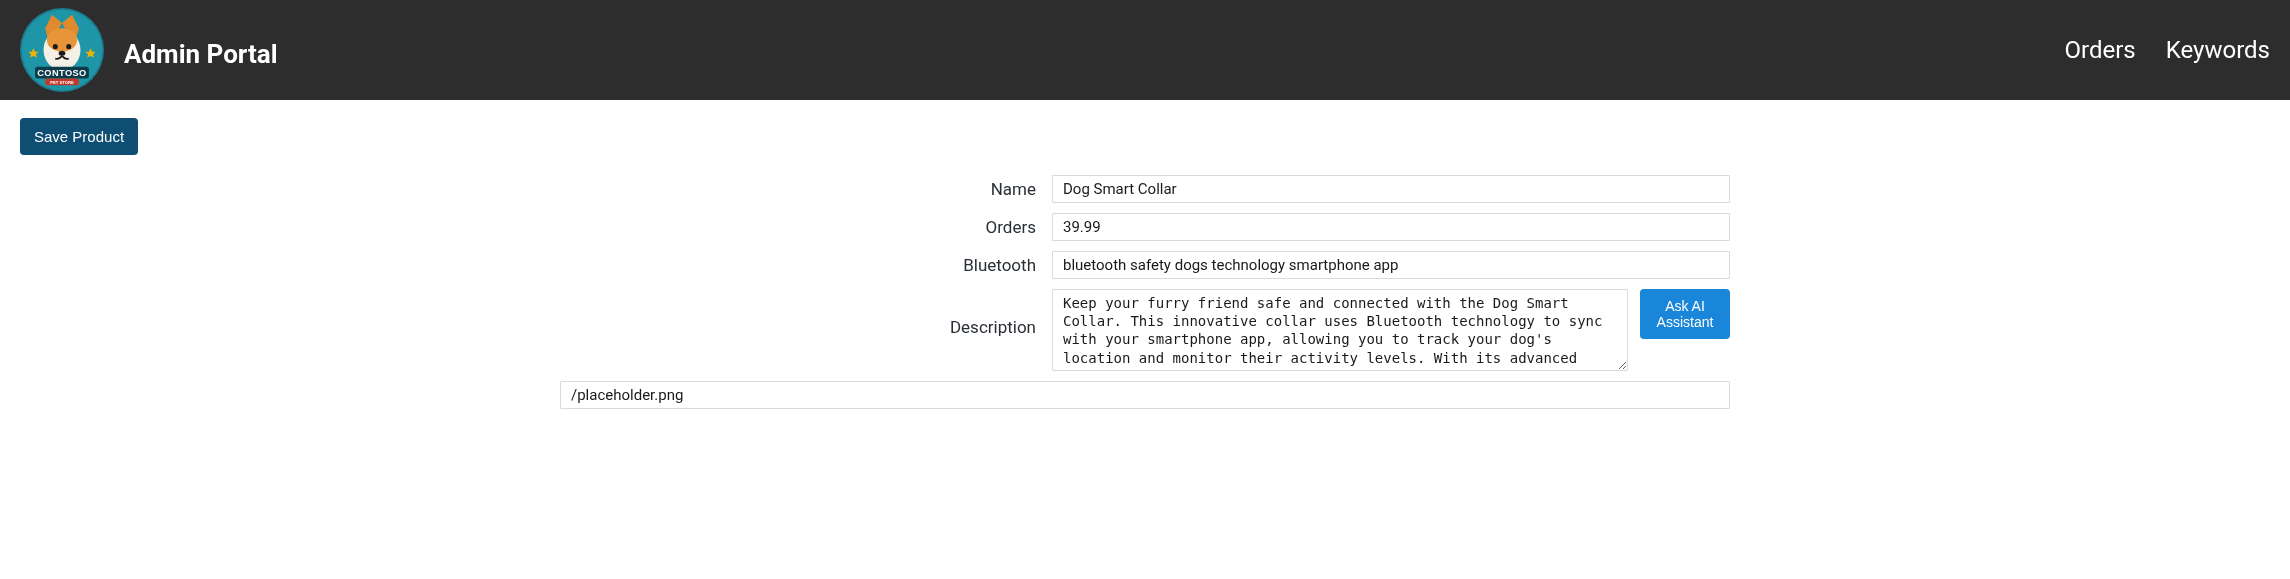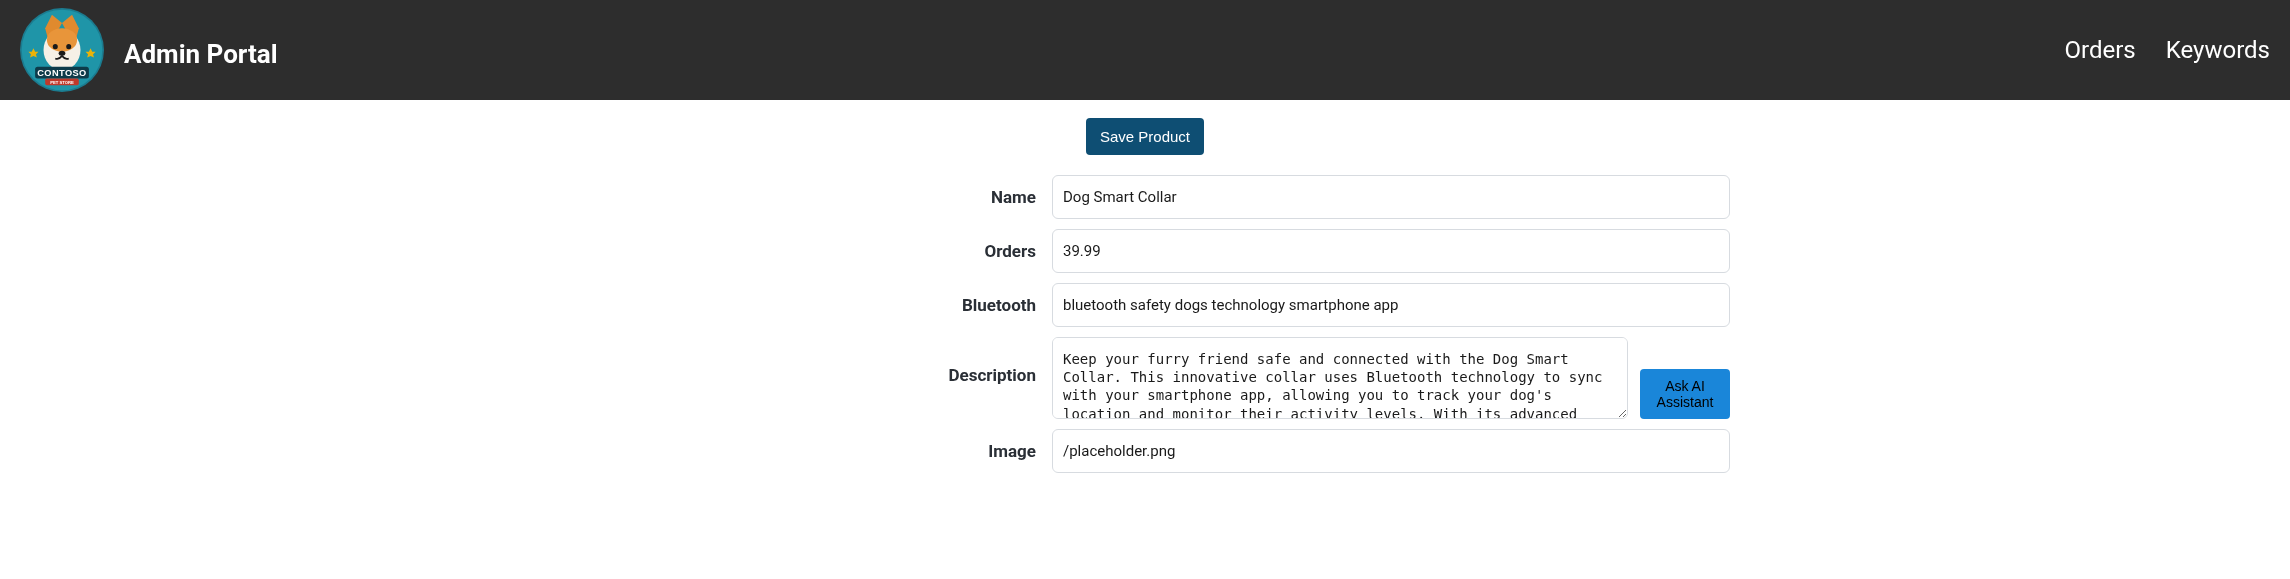--- a/index.html
+++ b/index.html
@@ -22,78 +22,77 @@
       background: radial-gradient(circle at 50% 50%, #2aa1b5 0%, #1b7b8f 70%, #0d4e5c 100%);
       display: flex; align-items: center; justify-content: flex-end;
       overflow: hidden;
     }
     .logo svg { width: 100%; height: 100%; }
     .header-title { color: #fff; font-size: 26px; font-weight: 700; margin-top: 8px; }
     .header-nav { display: flex; gap: 30px; align-items: center; }
     .nav-link { color: #fff; font-size: 24px; font-weight: 400; text-decoration: none; cursor: pointer; }
 
     .main { padding: 18px 20px 30px; }
-    .save-row { display: flex; justify-content: center; margin-bottom: 20px; }
+    .save-row { display: flex; justify-content: flex-start; margin-bottom: 20px; }
     .save-btn {
       background: #0e4e73;
       color: #fff;
       border: none;
       border-radius: 4px;
       padding: 10px 14px;
       font-size: 15px;
       cursor: pointer;
     }
 
     .form { max-width: 1170px; margin: 0 auto; }
     .row { display: flex; align-items: center; margin-bottom: 10px; gap: 12px; }
     .row.align-start { align-items: flex-start; }
     .label {
       width: 480px;
       text-align: right;
-      font-weight: 700;
+      font-weight: 400;
       font-size: 17px;
       color: #2a2f36;
       padding-right: 4px;
       flex-shrink: 0;
     }
     .row.align-start .label { padding-top: 28px; }
     .field-wrap { flex: 1; display: flex; gap: 12px; align-items: stretch; }
 
     input[type="text"], textarea {
       width: 100%;
       border: 1px solid #d7dbe0;
-      border-radius: 6px;
-      padding: 12px 10px;
+      border-radius: 1px;
+      padding: 4px 10px;
       font-size: 15px;
       font-family: inherit;
       background: #fff;
       color: #1a1a1a;
     }
     .highlight { background: #e8f0fe; }
     textarea {
       font-family: ui-monospace, SFMono-Regular, Menlo, Consolas, monospace;
       font-size: 14px;
       line-height: 1.3;
       height: 82px;
       resize: both;
     }
     .ask-btn {
       background: #1a86d9;
-      color: #000000;
+      color: #ffffff;
       border: none;
       border-radius: 4px;
       width: 90px;
       font-size: 14px;
       cursor: pointer;
       display: flex; align-items: center; justify-content: center; text-align: center;
       padding: 1px;
       flex-shrink: 0;
       height: 50px;
       align-self: flex-start;
-      margin-top: 32px;
     }
   </style>
 </head>
 <body>
 
 <header class="header">
   <div class="header-left">
     <div class="logo">
       <svg viewBox="0 0 100 100">
         <circle cx="50" cy="50" r="48" fill="#1f95a8"></circle>
@@ -151,20 +150,19 @@
 
     <div class="row align-start">
       <div class="label">Description</div>
       <div class="field-wrap">
         <textarea style="">Keep your furry friend safe and connected with the Dog Smart Collar. This innovative collar uses Bluetooth technology to sync with your smartphone app, allowing you to track your dog's location and monitor their activity levels. With its advanced safety features, you can rest easy knowing your dog is always within reach.</textarea>
         <button class="ask-btn">Ask AI Assistant</button>
       </div>
     </div>
 
     <div class="row">
-      <div class="label">Image</div>
       <div class="field-wrap">
         <input type="text" value="/placeholder.png" style="">
       </div>
     </div>
 
   </div>
 </main>
 
 </body></html>

